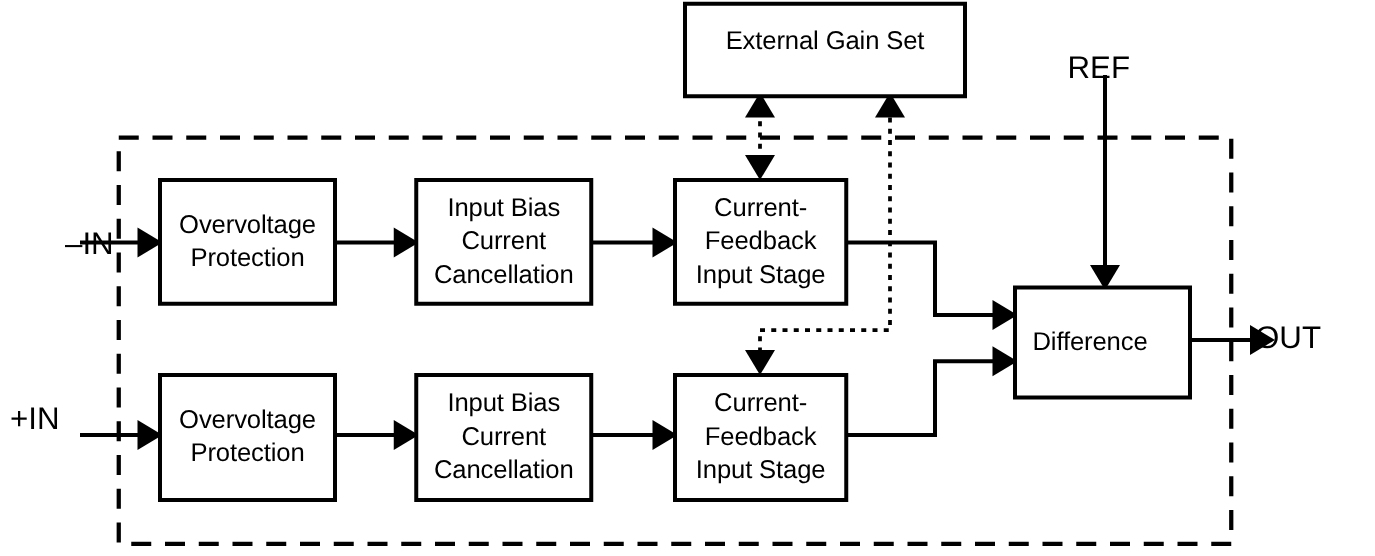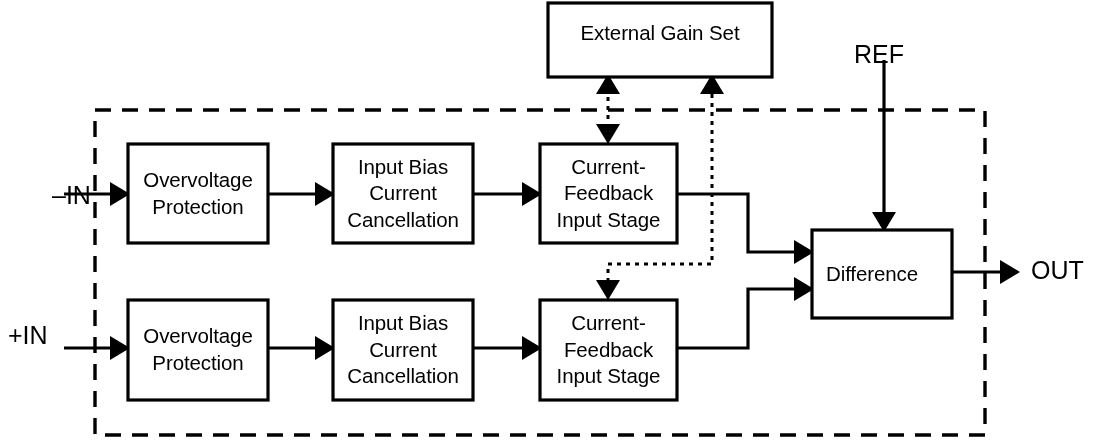--- a/index.html
+++ b/index.html
@@ -176,15 +176,15 @@
   <div class="blk-label" style="left:812px; top:230px; width:120px; height:88px;">
     <span>Difference</span>
   </div>
 
   <div class="port-label" style="left:8px; top:183px;margin-left:44px;">–IN</div>
 
   <div class="port-label" style="left:8px; top:323px;">+IN</div>
 
   <div class="port-label" style="left:854px; top:26px;margin-top:16px;">REF</div>
 
-  <div class="port-label" style="left:1031px; top:258px;">OUT</div>
+  <div class="port-label" style="left:1004px; top:258px;">OUT</div>
 
 </div>
 
 </body></html>

